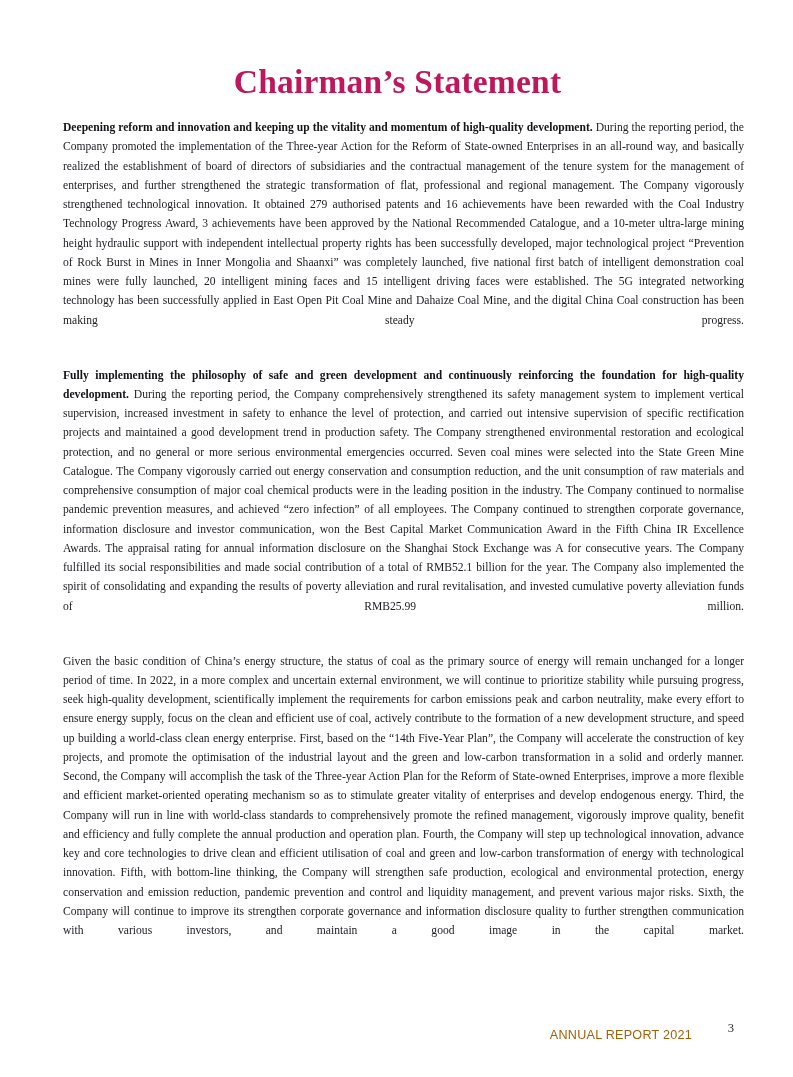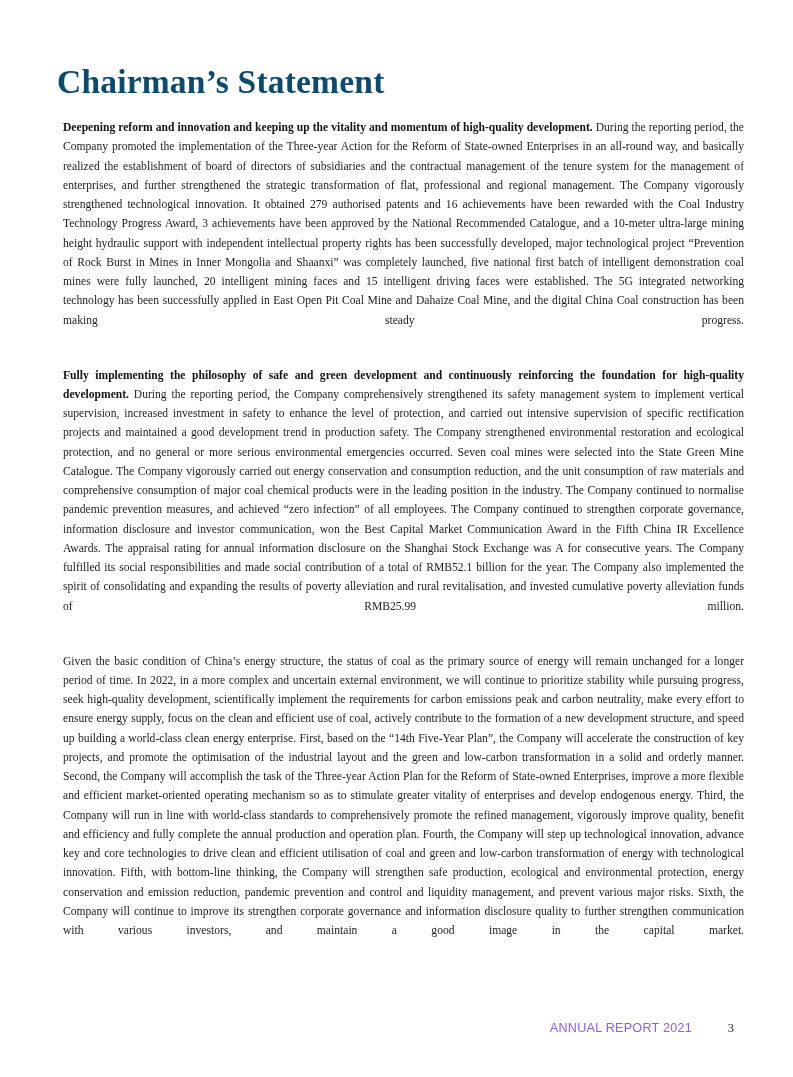--- a/index.html
+++ b/index.html
@@ -24,27 +24,27 @@
     height: 1077px;
     overflow: hidden;
   }
 
   
   .page-title {
     position: absolute;
     left: 57px;
     top: 41px;
     width: 681px;
-    text-align: left;
+    text-align: center;
     font-family: "Liberation Serif", "DejaVu Serif", serif;
     font-weight: bold;
     font-size: 33.5px;
     letter-spacing: 0.2px;
     line-height: 1.15;
-    color: #0c4a6e;
+    color: #be185d;
     white-space: nowrap;
   }
 
   
   .body-col {
     position: absolute;
     left: 63px;
     top: 118px;
     width: 681px;
   }
@@ -77,25 +77,25 @@
   .footer {
     position: absolute;
     left: 57px;
     top: 1021px;
     width: 681px;
     height: 20px;
   }
   .footer-label {
     position: absolute;
     right: 46px;
-    top: 0;
+    top: 7px;
     font-family: "Liberation Sans", "DejaVu Sans", sans-serif;
     font-size: 12.6px;
     letter-spacing: 0.25px;
-    color: #8b5cf6;
+    color: #a16207;
     white-space: nowrap;
   }
   .footer-pageno {
     position: absolute;
     right: 4px;
     top: 0;
     font-family: "Liberation Serif", "DejaVu Serif", serif;
     font-size: 12.6px;
     color: #262631;
     white-space: nowrap;

